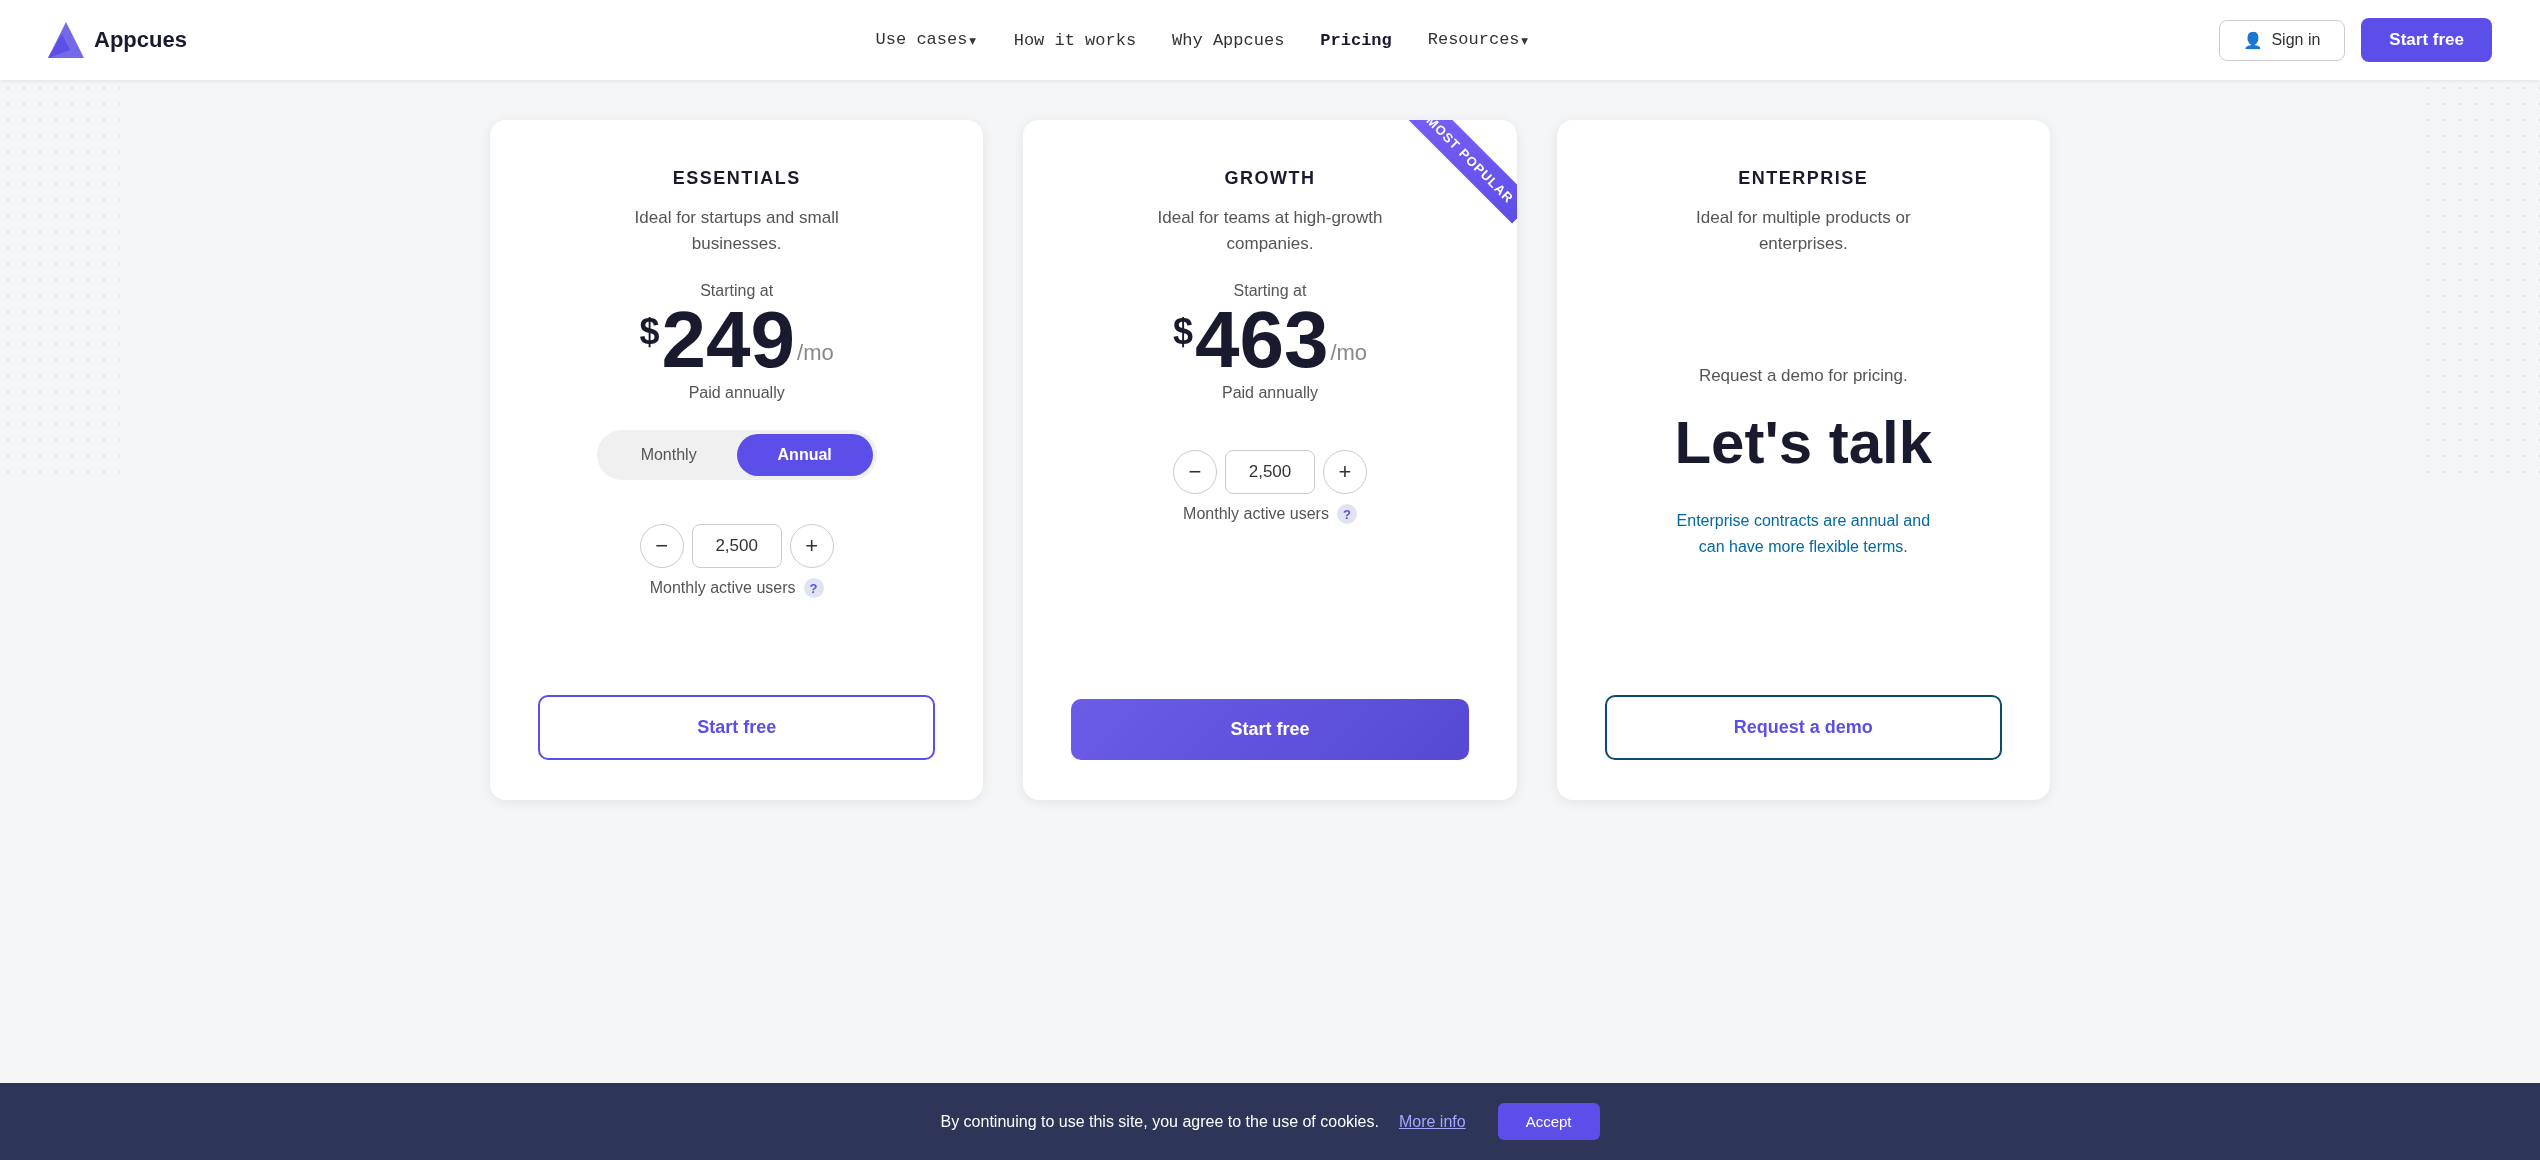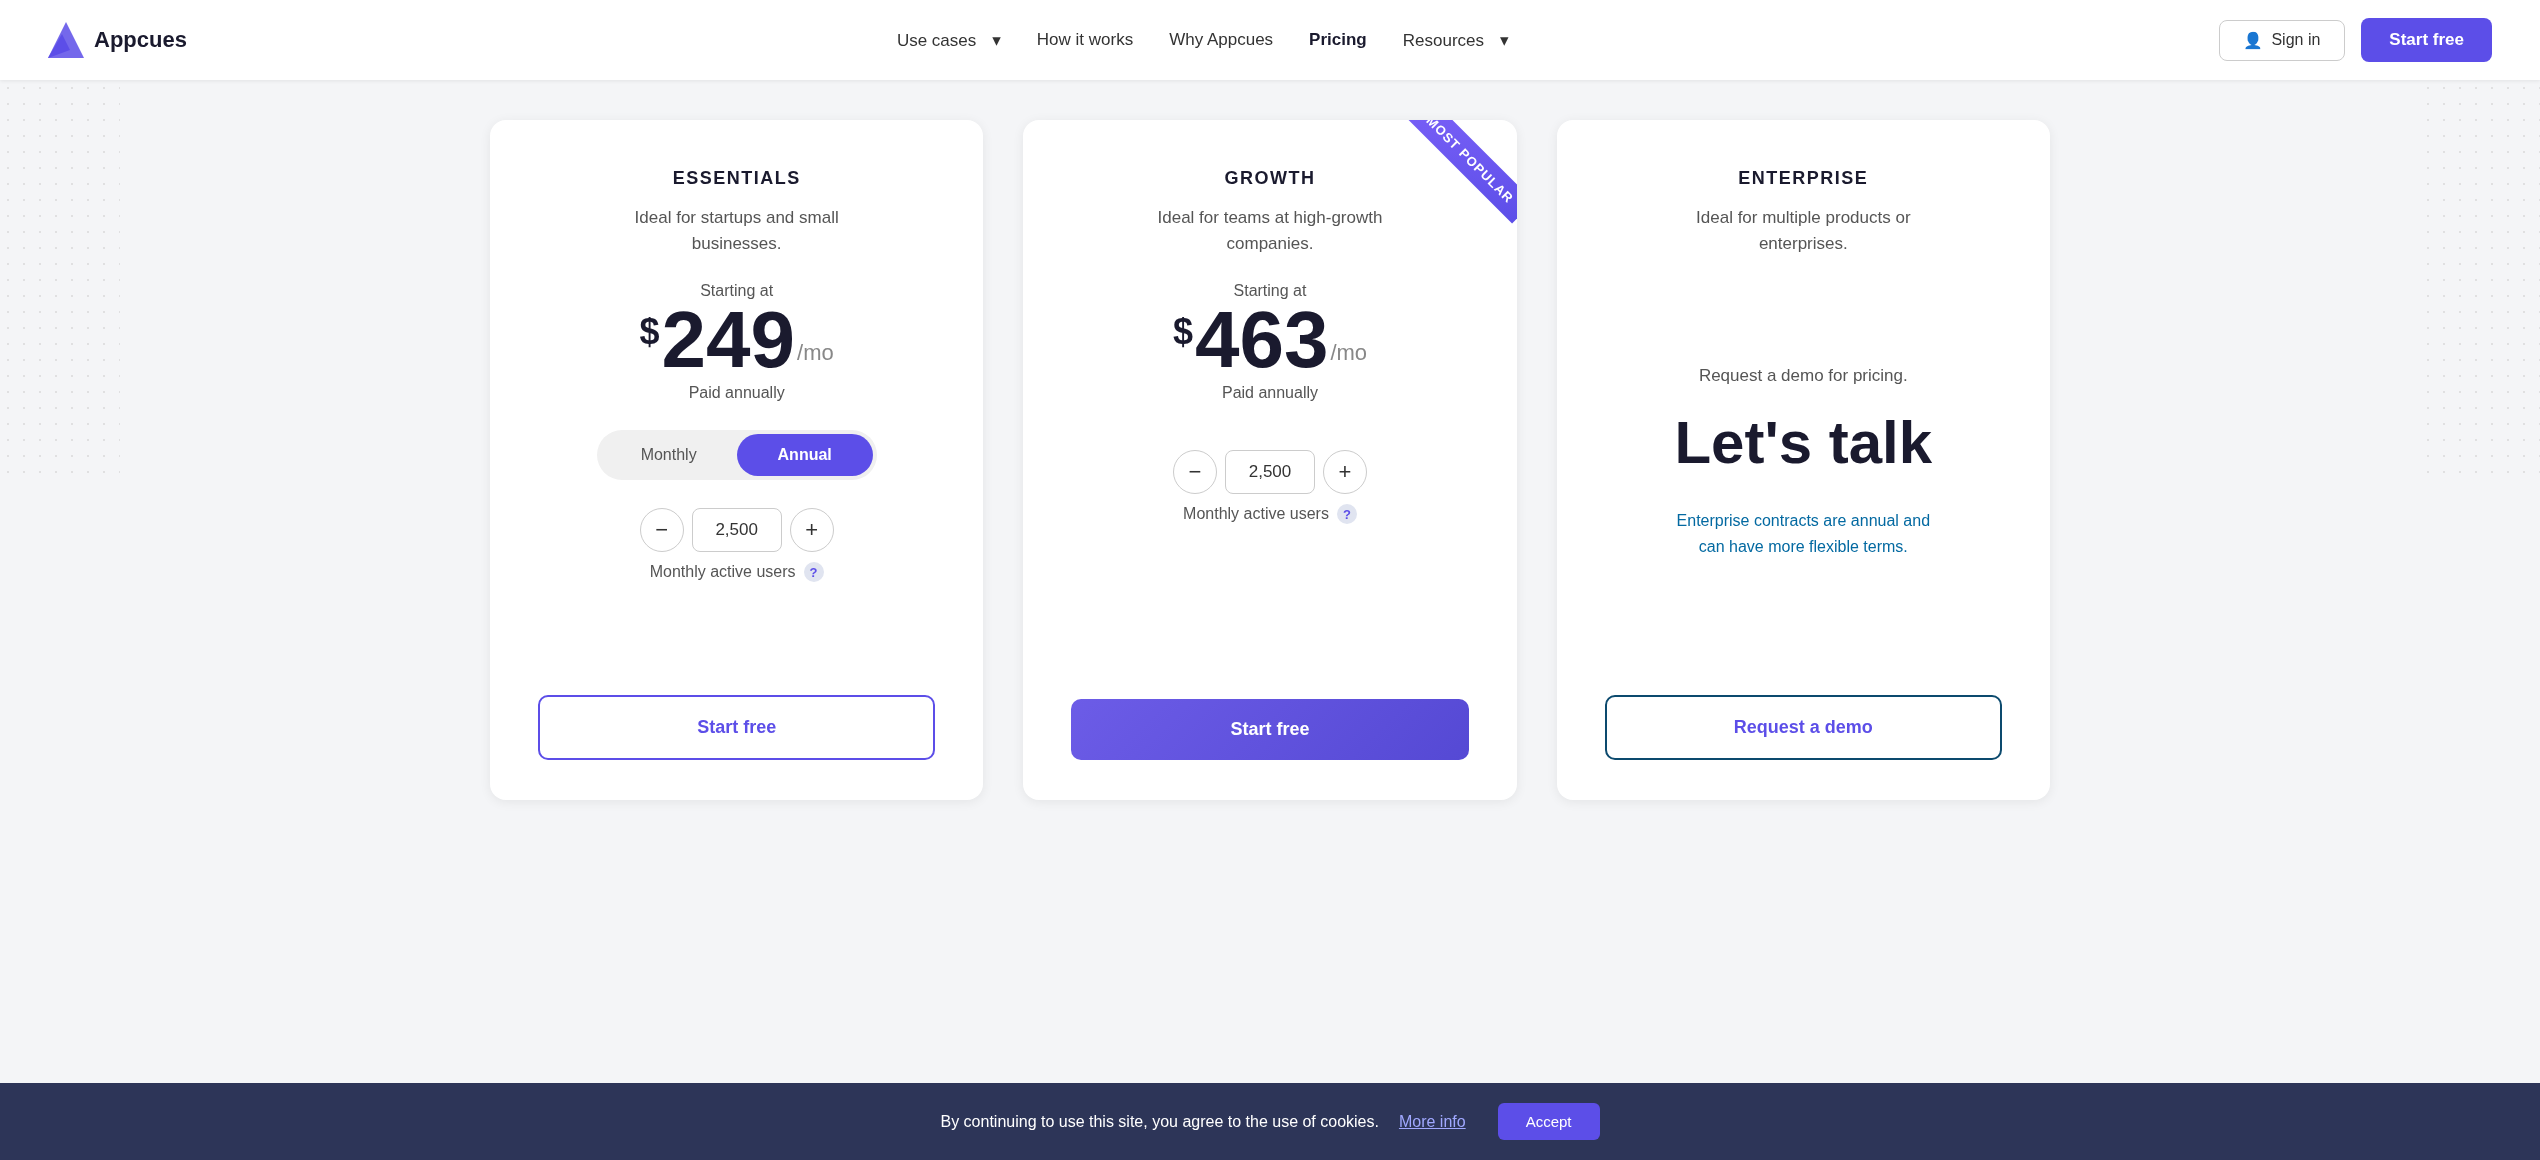--- a/index.html
+++ b/index.html
@@ -39,23 +39,24 @@
     .nav-links {
       display: flex;
       align-items: center;
       gap: 36px;
     }
     .nav-link {
       font-size: 17px;
       color: #333;
       text-decoration: none;
       display: flex;
-      align-items: flex-end;
-      gap: 16px;
-      cursor: pointer;
+      align-items: flex-start;
+      gap: 0;
+      cursor: pointer;
+      font-family: Liberation Mono, monospace;
     }
     .nav-link.active { font-weight: 700; color: #1a1a2e; }
     .nav-actions {
       display: flex;
       align-items: center;
       gap: 16px;
     }
     .btn-signin {
       border: 1.5px solid #ccc;
       background: #fff;
@@ -164,21 +165,21 @@
       color: #555;
       margin-bottom: 28px;
     }
 
     
     .billing-toggle {
       display: flex;
       background: #f0f0f0;
       border-radius: 50px;
       padding: 4px;
-      margin-bottom: 28px;
+      margin-bottom: 44px;
       width: 280px;
     }
     .toggle-btn {
       flex: 1;
       padding: 12px 20px;
       border: none;
       background: transparent;
       border-radius: 50px;
       font-size: 16px;
       cursor: pointer;

